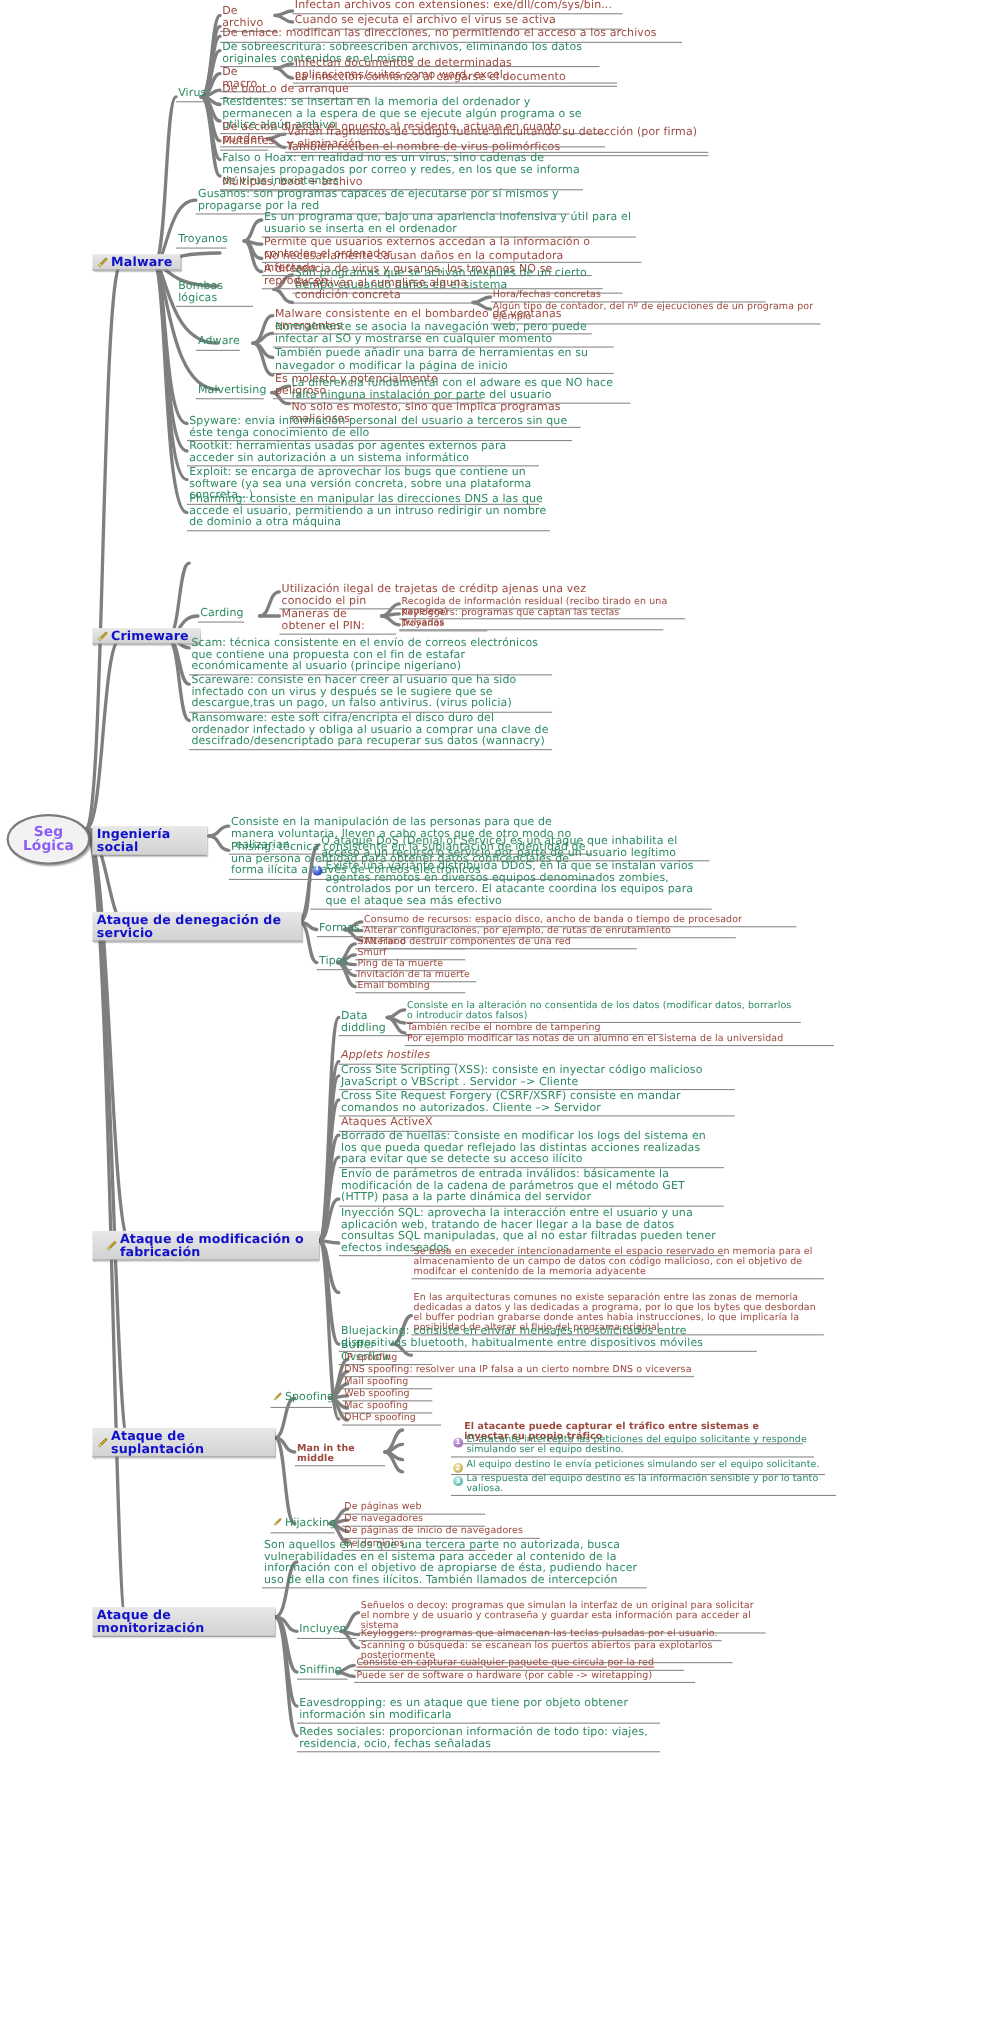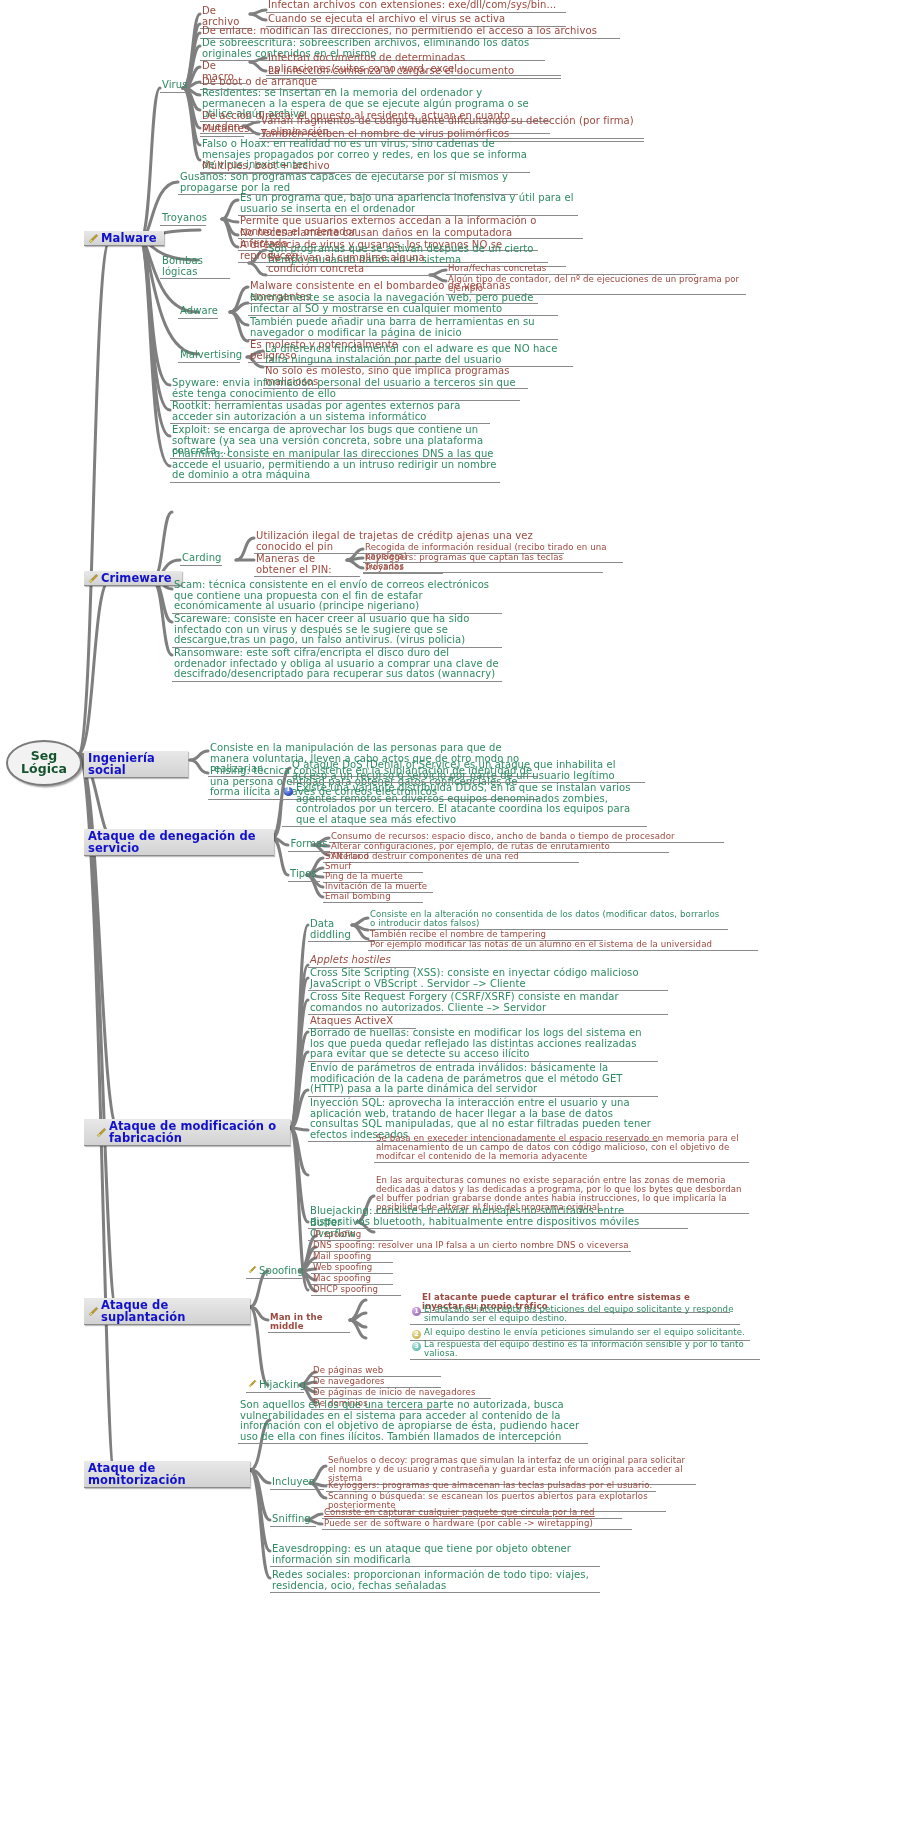--- a/index.html
+++ b/index.html
@@ -27,21 +27,21 @@
     line-height: 1.06;
     letter-spacing: .1px;
   }
   .node .txt { display: block; }
 
   
   .root {
     border: 2px solid #7a7a7a;
     border-radius: 50%;
     background: #f2f2f2;
-    color: #14532d;
+    color: #8b5cf6;
     font-size: 12.5px;
     font-weight: bold;
     text-align: center;
     padding: 7px 10px 8px 10px;
     box-shadow: 1.5px 1.5px 1.5px rgba(0,0,0,.35);
   }
 
   
   .l1 {
     color: #1111cc;
@@ -366,21 +366,21 @@
     <span>Ataque de denegación de servicio</span>
   </div>
 
   <div class="node leaf" style="left:290px; top:760px; width:355px;">O ataque DoS (Denial of Service) es un ataque que inhabilita el acceso a un recurso o servicio por parte de un usuario legítimo</div>
 
   <div class="node leaf withicon" style="left:282px; top:783px; width:365px;">
     <span class="ico-info"></span>
     <span class="bdy">Existe una variante distribuida DDoS, en la que se instalan varios agentes remotos en diversos equipos denominados zombies, controlados por un tercero. El atacante coordina los equipos para que el ataque sea más efectivo</span>
   </div>
 
-  <div class="node l2" style="left:288px; top:839px; width:42px;justify-content:center;">
+  <div class="node l2" style="left:288px; top:839px; width:42px;">
     <span>Formas</span>
   </div>
   <div class="node leaf red small" style="left:329px; top:832px; width:395px;">Consumo de recursos: espacio disco, ancho de banda o tiempo de procesador</div>
   <div class="node leaf red small" style="left:329px; top:842px; width:340px;">Alterar configuraciones, por ejemplo, de rutas de enrutamiento</div>
   <div class="node leaf red small" style="left:329px; top:852px; width:250px;">Alterar o destruir componentes de una red</div>
 
   <div class="node l2" style="left:288px; top:869px; width:32px;">
     <span>Tipos</span>
   </div>
   <div class="node leaf red small" style="left:323px; top:852px; width:100px;">SYN Flood</div>

